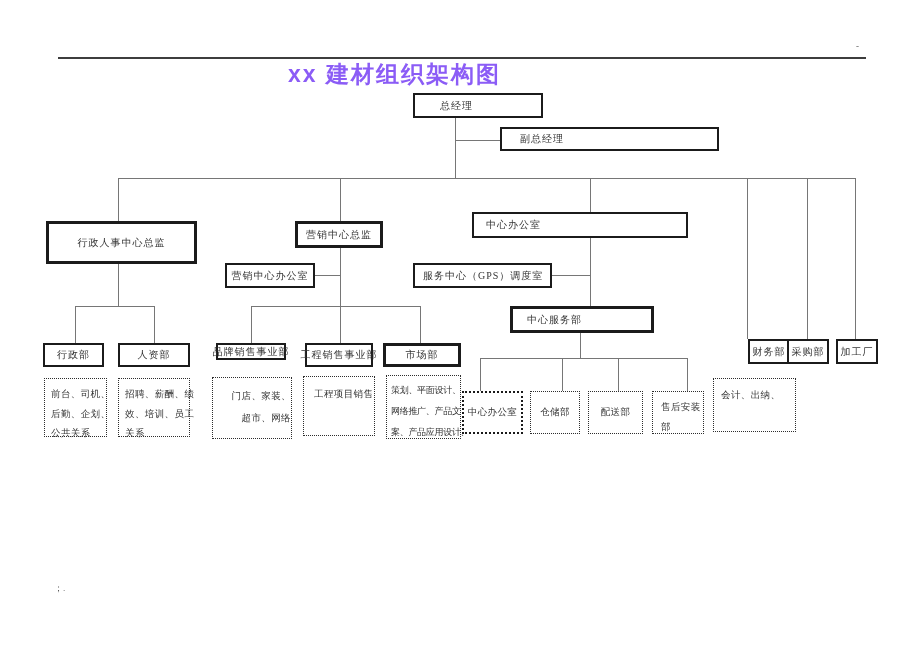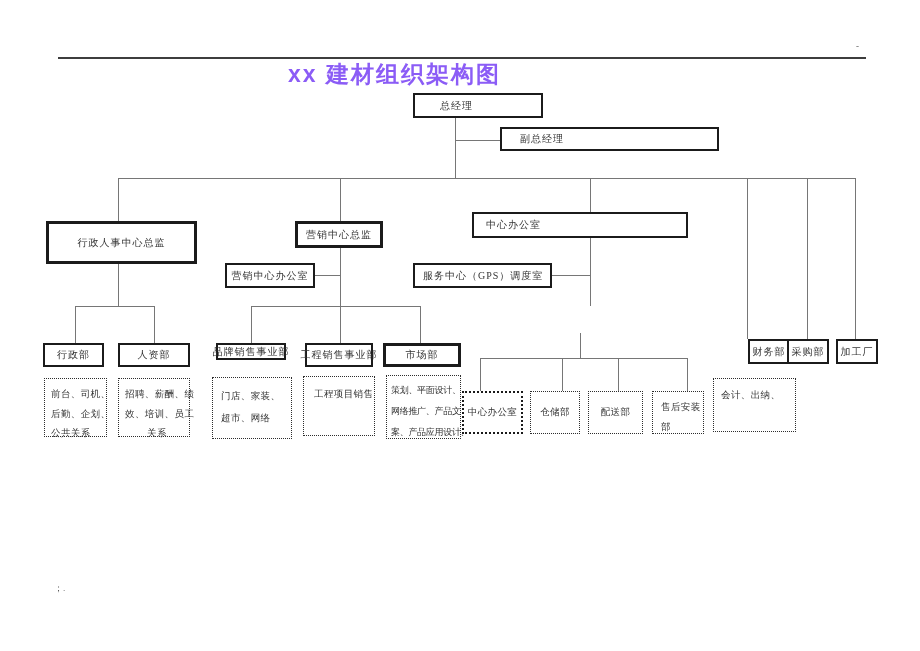--- a/index.html
+++ b/index.html
@@ -76,20 +76,23 @@
   </div>
   <div class="nb tl" style="left:472px;top:212px;width:216px;height:26px;padding-left:12px;">
     <span>中心办公室</span>
   </div>
   <div class="nb" style="left:225px;top:263px;width:90px;height:25px;">
     <span>营销中心办公室</span>
   </div>
   <div class="nb tl" style="left:413px;top:263px;width:139px;height:25px;padding-left:8px;">
     <span>服务中心（GPS）调度室</span>
   </div>
+  <div class="nb hv tl" style="left:510px;top:306px;width:144px;height:27px;padding-left:14px;">
+    <span>中心服务部</span>
+  </div>
   <div class="nb" style="left:43px;top:343px;width:61px;height:24px;">
     <span>行政部</span>
   </div>
   <div class="nb" style="left:118px;top:343px;width:72px;height:24px;">
     <span>人资部</span>
   </div>
   <div class="nb" style="left:216px;top:343px;width:70px;height:17px;">
     <span>品牌销售事业部</span>
   </div>
   <div class="nb" style="left:305px;top:343px;width:68px;height:24px;">
@@ -106,26 +109,26 @@
   </div>
   <div class="nb" style="left:836px;top:339px;width:42px;height:25px;">
     <span>加工厂</span>
   </div>
 
   <div class="db" style="left:44px;top:378px;width:63px;height:59px;padding:6px 0 0 6px;">
     <div class="dl">前台、司机、</div>
     <div class="dl">后勤、企划、</div>
     <div class="dl">公共关系</div>
   </div>
-  <div class="db" style="left:118px;top:378px;width:72px;height:59px;padding:6px 0 0 6px;text-align:center;">
+  <div class="db" style="left:118px;top:378px;width:72px;height:59px;padding:6px 0 0 6px;">
     <div class="dl">招聘、薪酬、绩</div>
     <div class="dl">效、培训、员工</div>
     <div class="dl">关系</div>
   </div>
-  <div class="db" style="left:212px;top:377px;width:80px;height:62px;padding:7px 0 0 8px;">
+  <div class="db" style="left:212px;top:377px;width:80px;height:62px;padding:7px 0 0 8px;text-align:right;">
     <div class="dl" style="line-height:22px;">门店、家装、</div>
     <div class="dl" style="line-height:22px;">超市、网络</div>
   </div>
   <div class="db" style="left:303px;top:376px;width:72px;height:60px;padding:8px 0 0 10px;">
     <div class="dl">工程项目销售</div>
   </div>
   <div class="db tight" style="left:386px;top:375px;width:75px;height:64px;padding:4px 0 0 4px;">
     <div class="dl">策划、平面设计、</div>
     <div class="dl">网络推广、产品文</div>
     <div class="dl">案、产品应用设计、</div>

